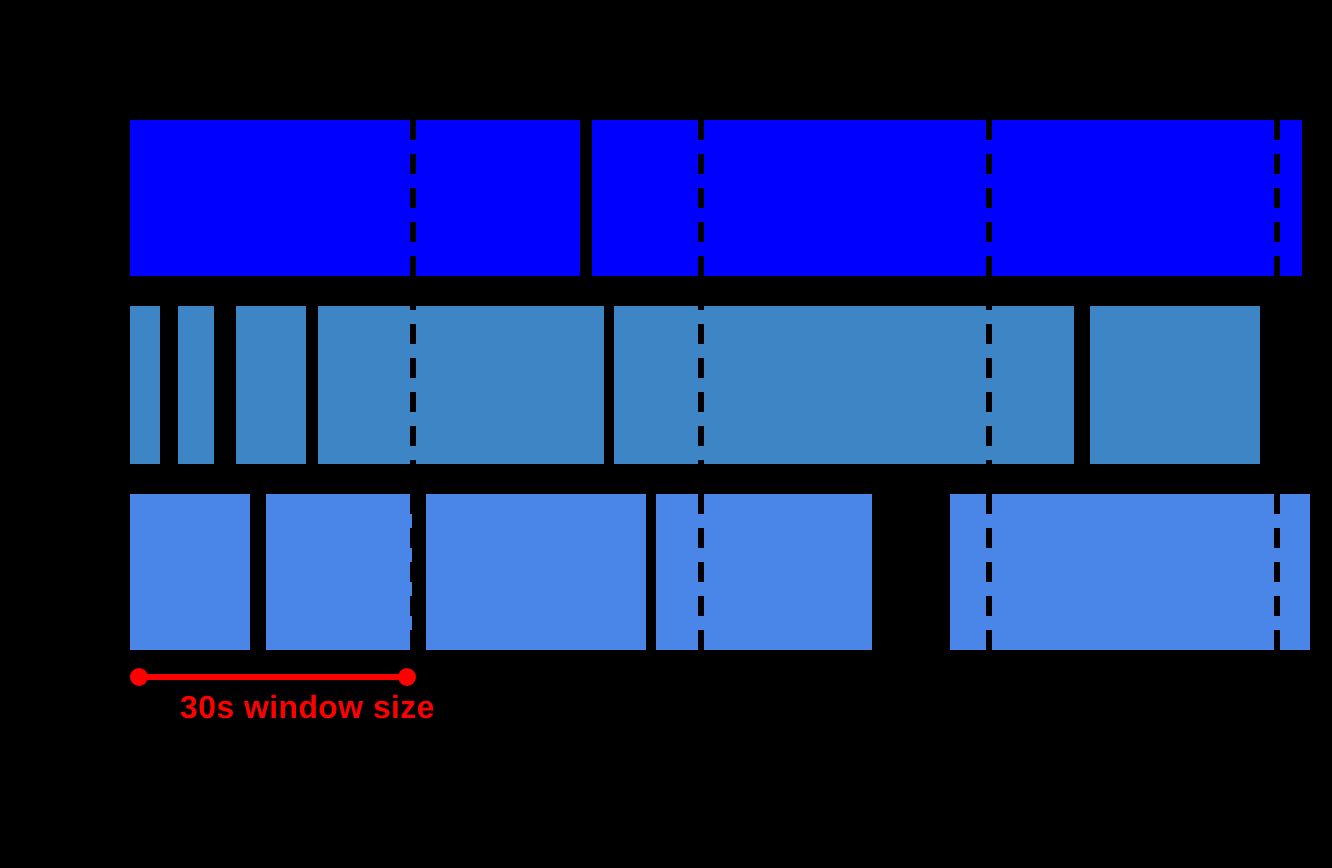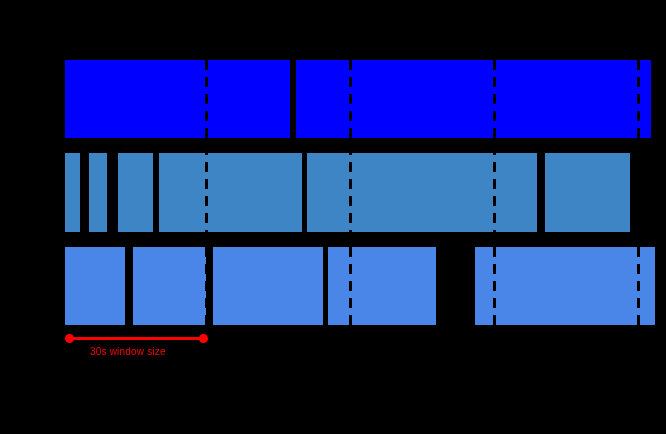--- a/index.html
+++ b/index.html
@@ -24,22 +24,22 @@
   }
   .arrow-line {
     position: absolute;
   }
   .arrow-dot {
     position: absolute;
     border-radius: 50%;
   }
   .annotation-label {
     position: absolute;
-    font-weight: normal;
-    font-size: 10px;
+    font-weight: bold;
+    font-size: 16px;
     letter-spacing: 0.2px;
     white-space: nowrap;
   }
 </style>
 </head>
 <body>
 
 <div id="canvas" style="width: 666px; height: 434px; background: rgb(0, 0, 0);">
   <div id="bars-layer">
       <div class="bar-segment" style="left: 65px; top: 60px; width: 225px; height: 78px; background: rgb(0, 0, 255);"></div>

